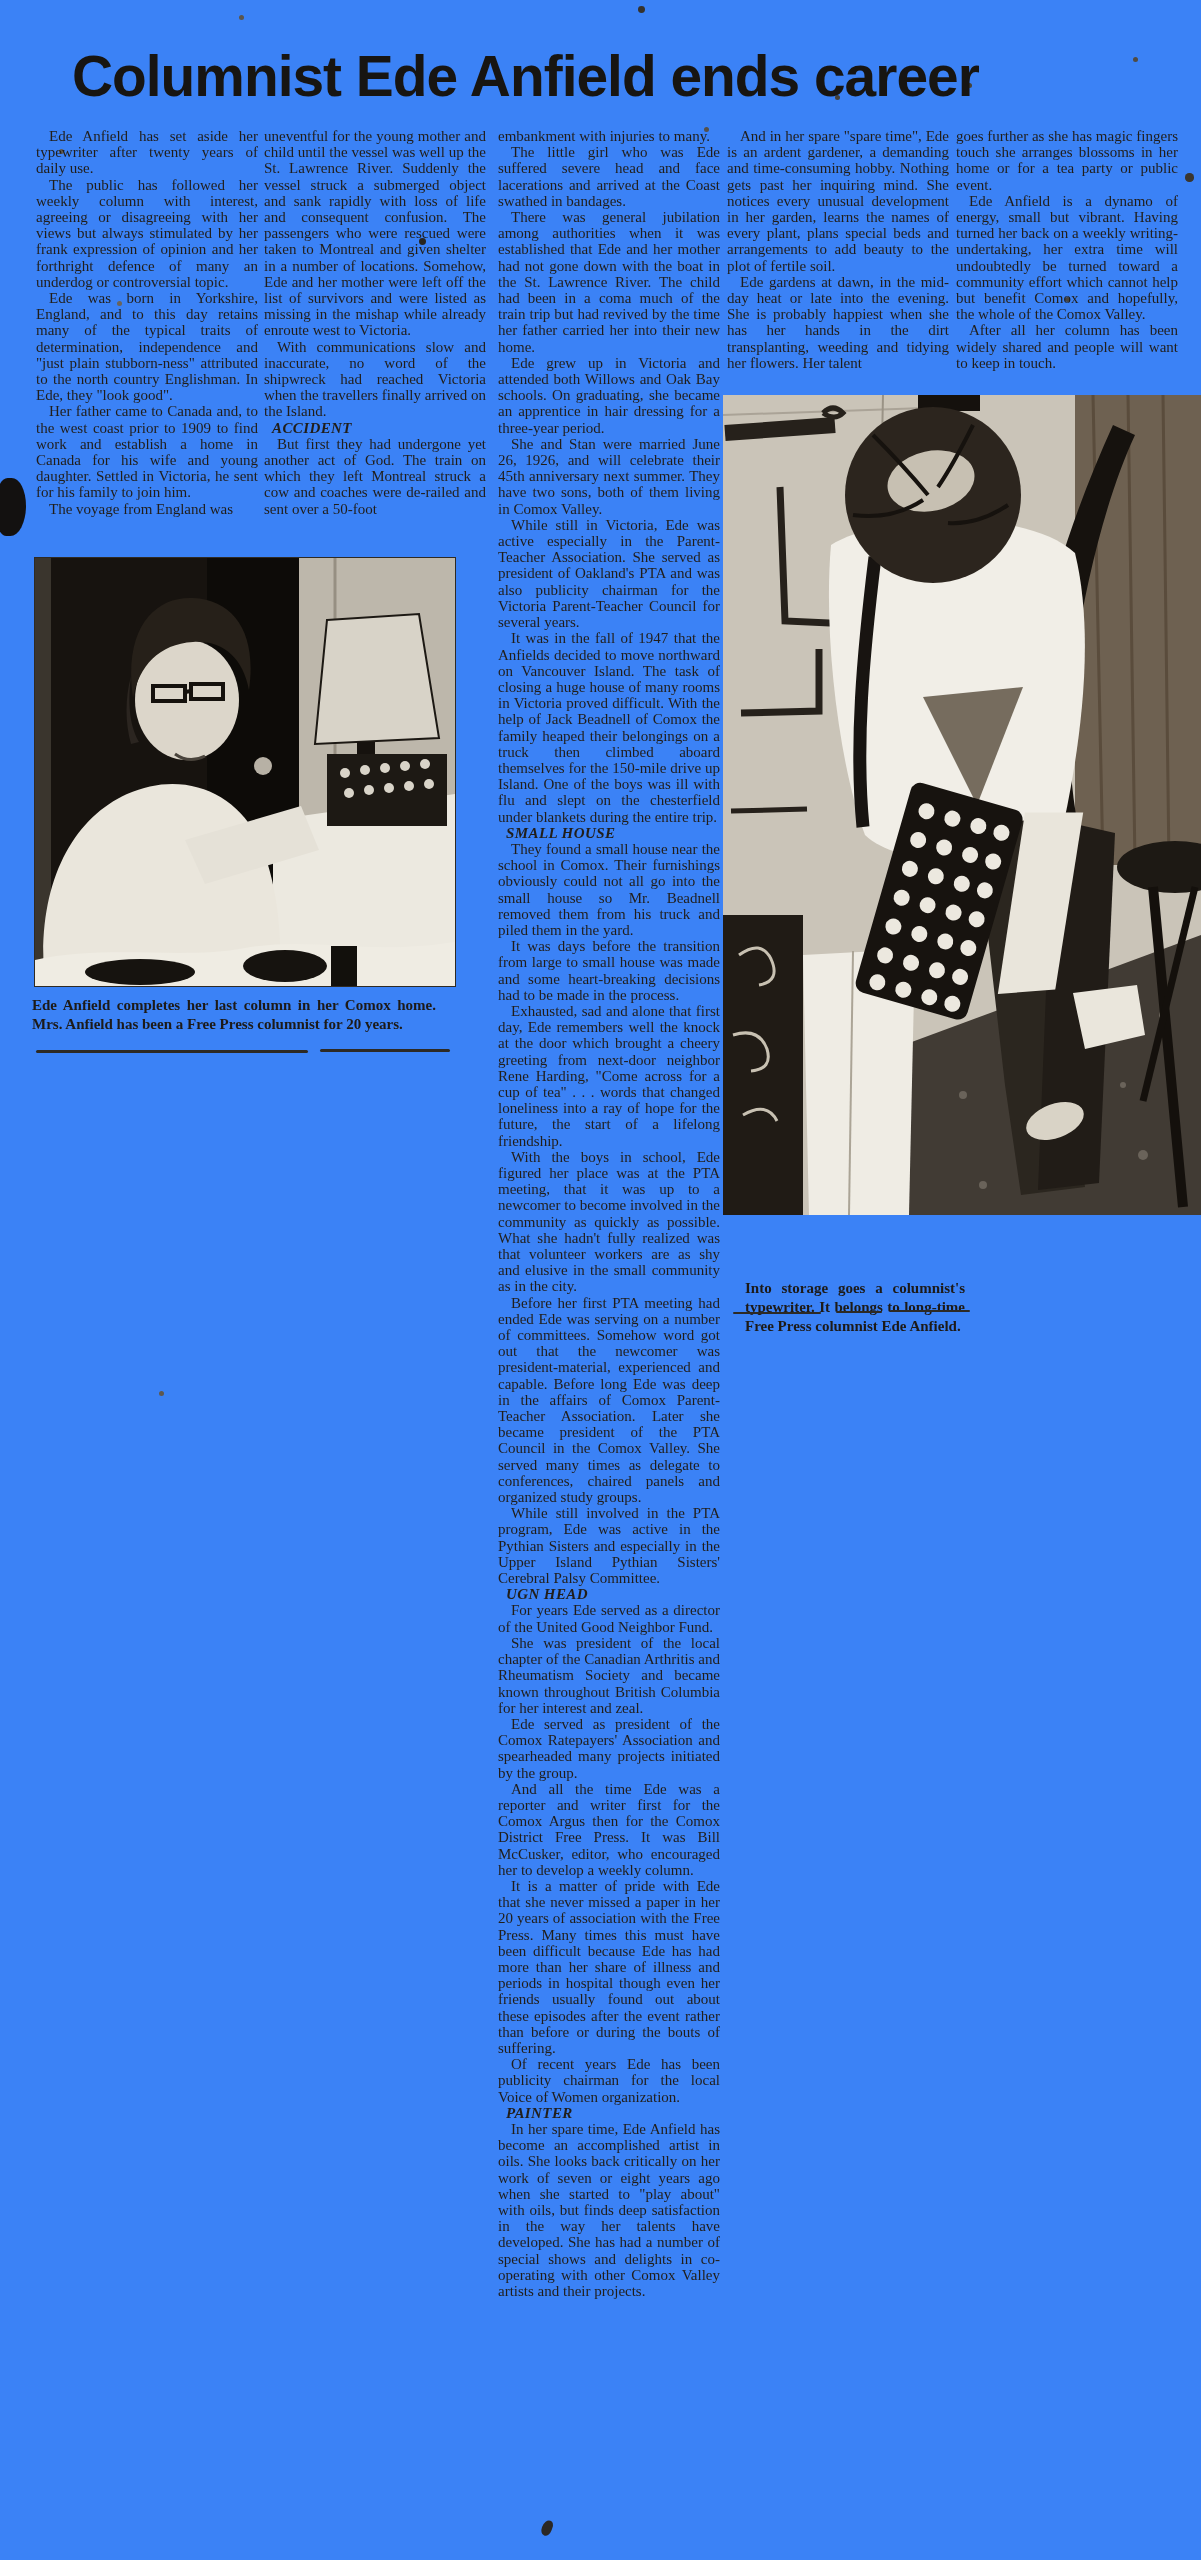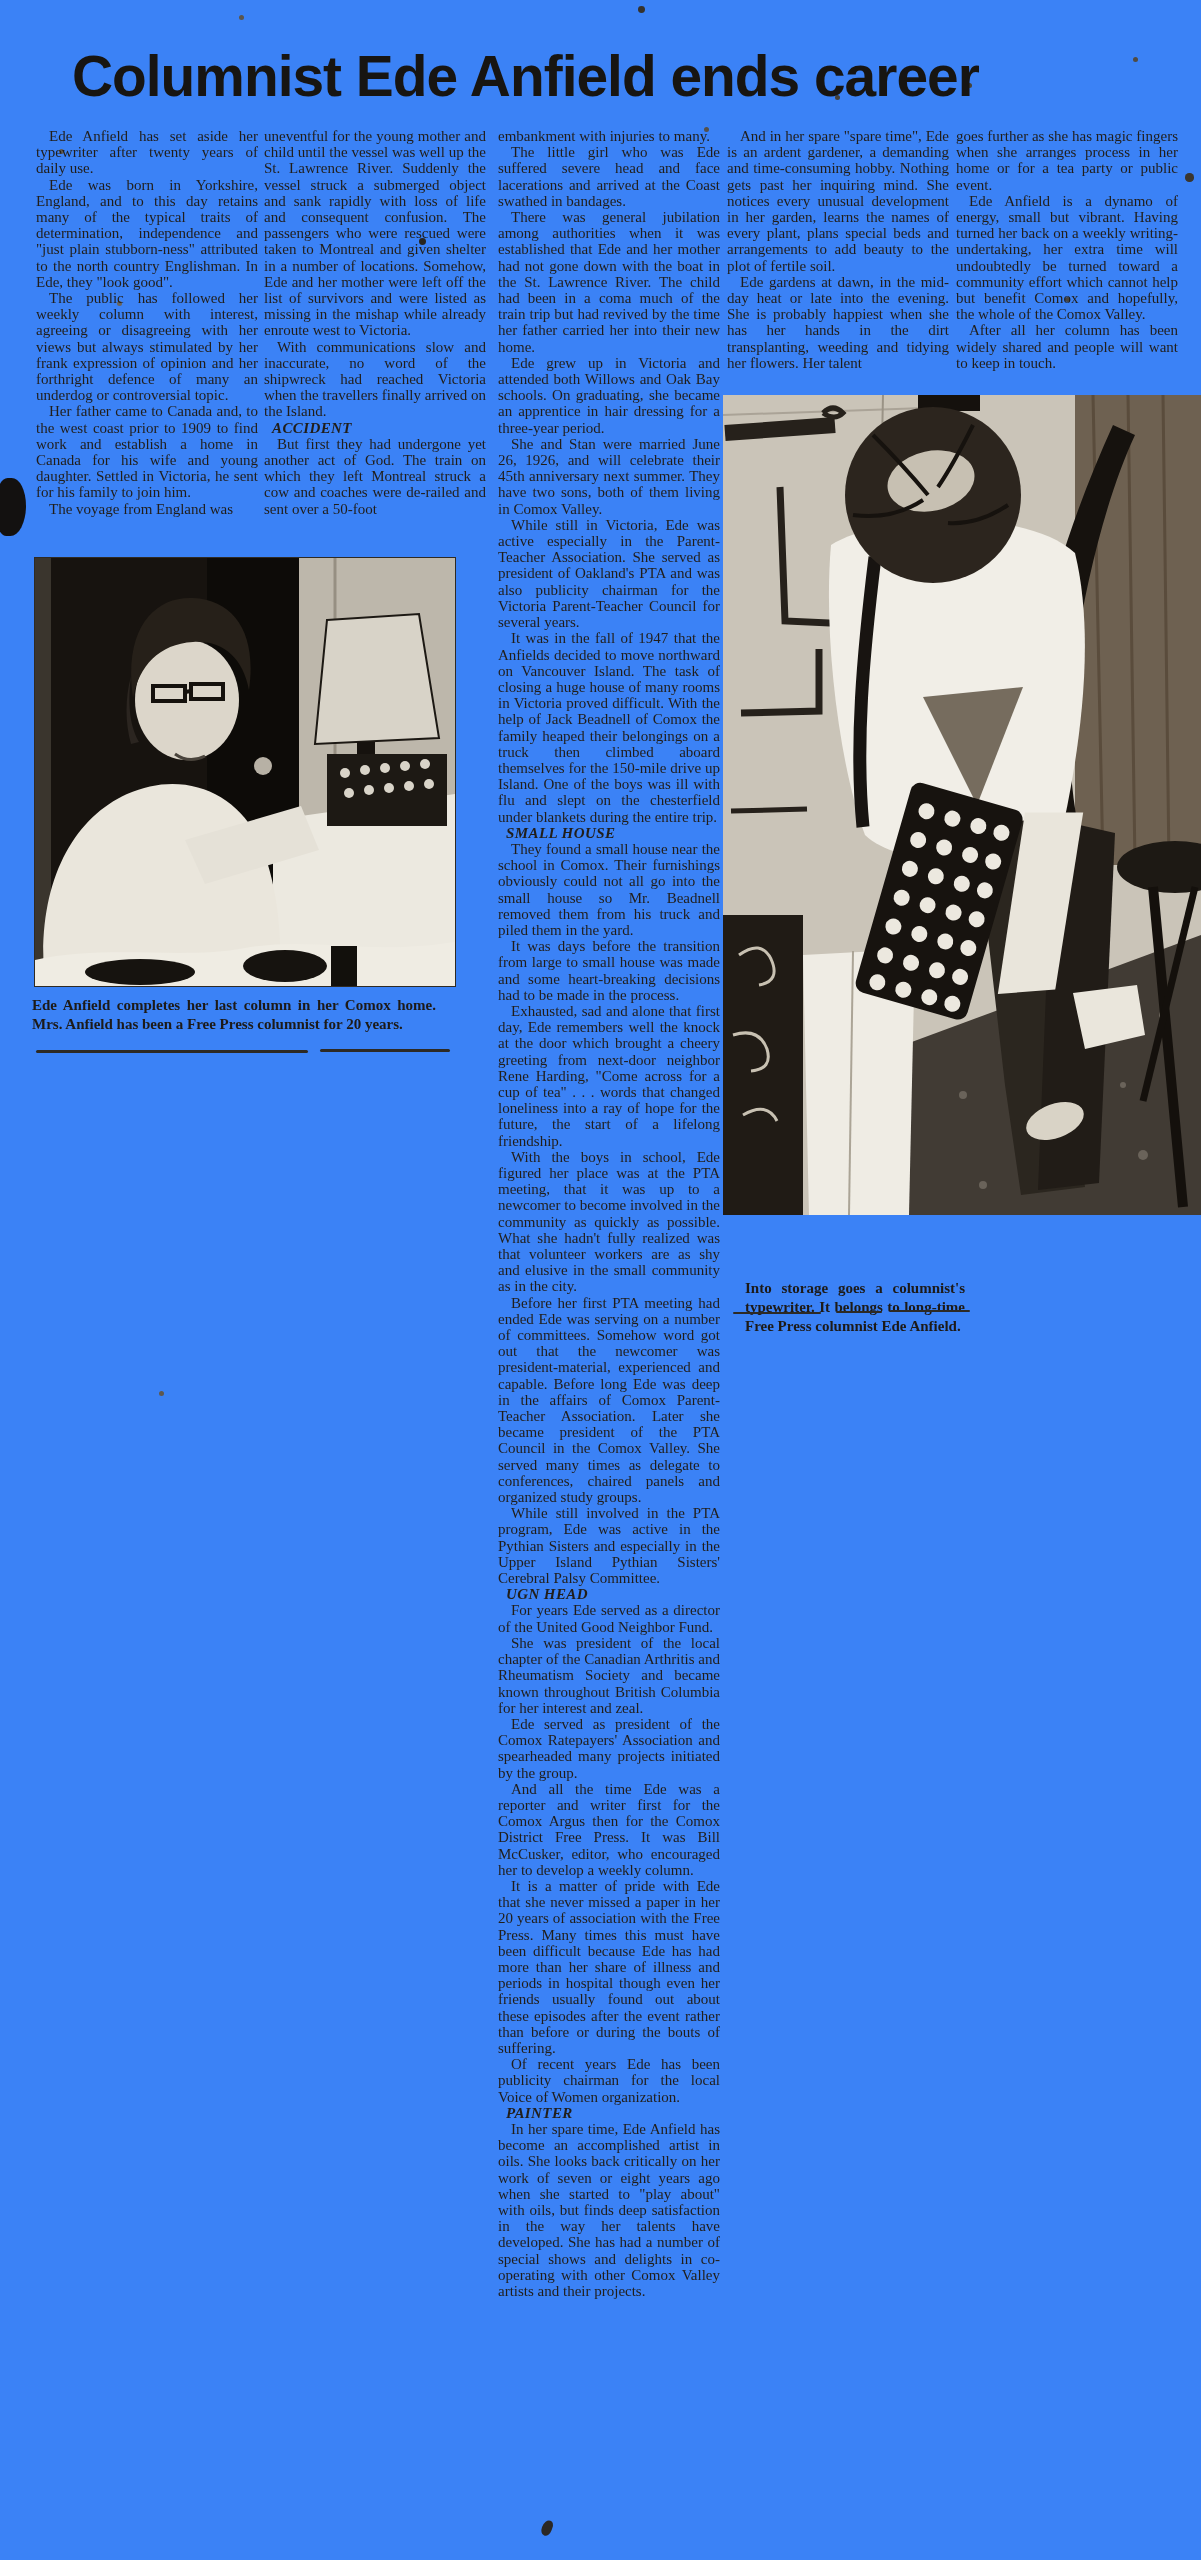--- a/index.html
+++ b/index.html
@@ -59,22 +59,22 @@
 <div class="page">
 
   <div class="noise"></div>
   <div class="blob"></div>
   <div class="squiggle"></div>
 
   <h1 class="headline">Columnist Ede Anfield ends career</h1>
 
   <div class="col" id="col1">
       <p class="indent">Ede Anfield has set aside her typewriter after twenty years of daily use.</p>
+      <p class="indent">The public has followed her weekly column with interest, agreeing or disagreeing with her views but always stimulated by her frank expression of opinion and her forthright defence of many an underdog or controversial topic.</p>
       <p class="indent">Ede was born in Yorkshire, England, and to this day retains many of the typical traits of determination, independence and "just plain stubborn-ness" attributed to the north country Englishman. In Ede, they "look good".</p>
-      <p class="indent">The public has followed her weekly column with interest, agreeing or disagreeing with her views but always stimulated by her frank expression of opinion and her forthright defence of many an underdog or controversial topic.</p>
       <p class="indent">Her father came to Canada and, to the west coast prior to 1909 to find work and establish a home in Canada for his wife and young daughter. Settled in Victoria, he sent for his family to join him.</p>
       <p class="indent">The voyage from England was</p>
     </div>
   <div class="col" id="col2">
       <p class="flush">uneventful for the young mother and child until the vessel was well up the St. Lawrence River. Suddenly the vessel struck a submerged object and sank rapidly with loss of life and consequent confusion. The passengers who were rescued were taken to Montreal and given shelter in a number of locations. Somehow, Ede and her mother were left off the list of survivors and were listed as missing in the mishap while already enroute west to Victoria.</p>
       <p class="indent">With communications slow and inaccurate, no word of the shipwreck had reached Victoria when the travellers finally arrived on the Island.</p>
       <p class="subhead">ACCIDENT</p>
       <p class="indent">But first they had undergone yet another act of God. The train on which they left Montreal struck a cow and coaches were de-railed and sent over a 50-foot</p>
     </div>
   <div class="col" id="col3">
@@ -100,21 +100,21 @@
       <p class="indent">It is a matter of pride with Ede that she never missed a paper in her 20 years of association with the Free Press. Many times this must have been difficult because Ede has had more than her share of illness and periods in hospital though even her friends usually found out about these episodes after the event rather than before or during the bouts of suffering.</p>
       <p class="indent">Of recent years Ede has been publicity chairman for the local Voice of Women organization.</p>
       <p class="subhead">PAINTER</p>
       <p class="indent">In her spare time, Ede Anfield has become an accomplished artist in oils. She looks back critically on her work of seven or eight years ago when she started to "play about" with oils, but finds deep satisfaction in the way her talents have developed. She has had a number of special shows and delights in co-operating with other Comox Valley artists and their projects.</p>
     </div>
   <div class="col" id="col4">
       <p class="indent">And in her spare "spare time", Ede is an ardent gardener, a demanding and time-consuming hobby. Nothing gets past her inquiring mind. She notices every unusual development in her garden, learns the names of every plant, plans special beds and arrangements to add beauty to the plot of fertile soil.</p>
       <p class="indent">Ede gardens at dawn, in the mid-day heat or late into the evening. She is probably happiest when she has her hands in the dirt transplanting, weeding and tidying her flowers. Her talent</p>
     </div>
   <div class="col" id="col5">
-      <p class="flush">goes further as she has magic fingers when she arranges process in her home or for a tea party or public event.</p>
+      <p class="flush">goes further as she has magic fingers touch she arranges blossoms in her home or for a tea party or public event.</p>
       <p class="indent">Ede Anfield is a dynamo of energy, small but vibrant. Having turned her back on a weekly writing-undertaking, her extra time will undoubtedly be turned toward a community effort which cannot help but benefit Comox and hopefully, the whole of the Comox Valley.</p>
       <p class="indent">After all her column has been widely shared and people will want to keep in touch.</p>
     </div>
 
   <figure id="photo-left">
     <svg viewBox="0 0 420 428" width="420" height="428">
       <rect width="420" height="428" fill="#b2ac9f"></rect>
       <rect x="256" width="164" height="428" fill="#bdb7ab"></rect>
       <line x1="300" y1="0" x2="300" y2="230" stroke="#968f82" stroke-width="3"></line>
       <rect width="16" height="428" fill="#3a352d"></rect>

